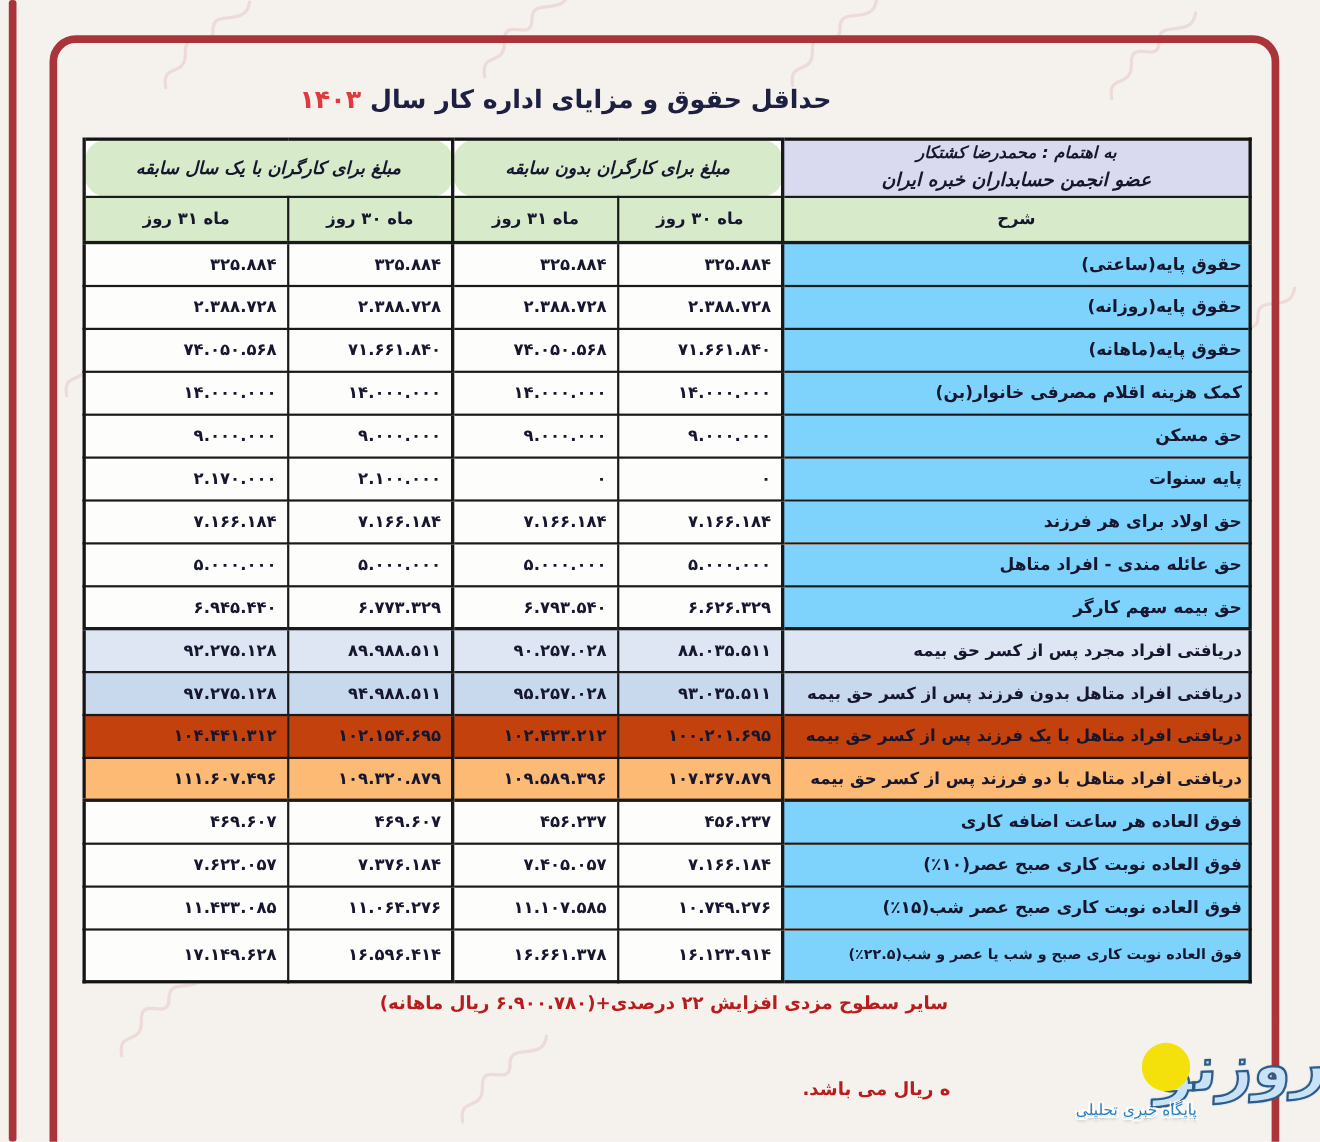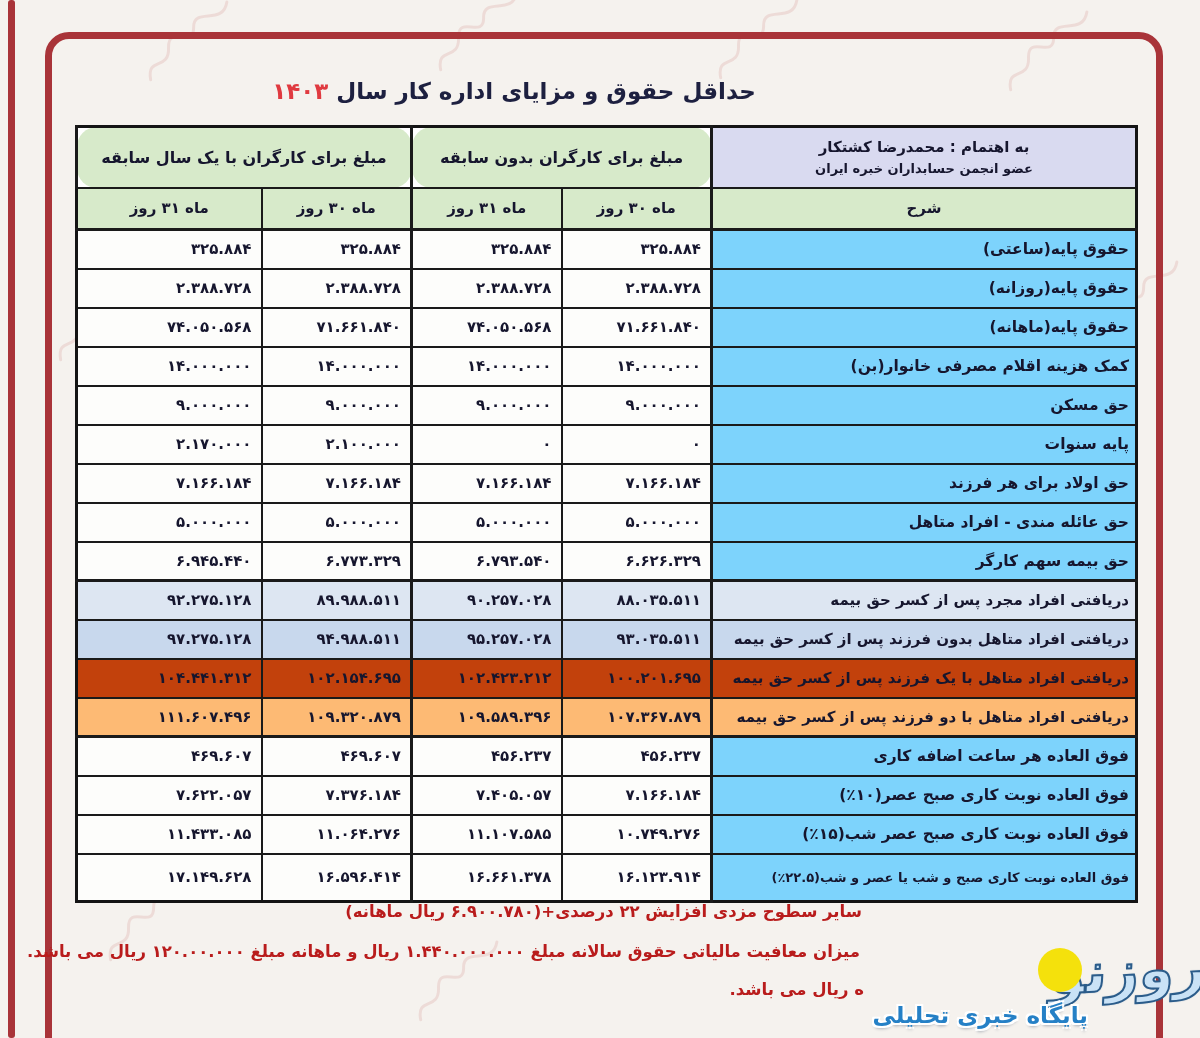--- a/index.html
+++ b/index.html
@@ -38,29 +38,29 @@
     direction:rtl;
   }
   col.c-desc  { width:425px; }
   col.c-n30   { width:150px; }
   col.c-n31   { width:150px; }
   col.c-e30   { width:150px; }
   col.c-e31   { width:185px; }
 
   th, td { border:2px solid #1a1a1a; color:#16162e; overflow:hidden; white-space:nowrap; }
 
-  tr.hrow1 { height:61px; }
+  tr.hrow1 { height:51px;font-style:italic; }
   tr.hrow2 { height:42px; }
   tr.drow  { height:39px; }
 
   th.author {
     background:#d9daf0; border-left-width:3px; text-align:center; vertical-align:middle;
     font-size:15px; font-weight:bold; line-height:1.55;
   }
-  th.author .sub { font-size:13px; display:block; }
+  th.author .sub { font-size:17px; display:block; }
   th.group { background:#d7eaca; text-align:center; font-size:16px; font-weight:bold; }
   th.group.sep { border-left-width:3px;border-radius:20px; }
   tr.hrow2 th { background:#d7eaca; font-size:15px; font-weight:bold; text-align:center; border-bottom-width:3px; }
   tr.hrow2 th.desc { border-left-width:3px; }
   tr.hrow2 th.gsep { border-left-width:3px; }
 
   td.c-label {
     border-left-width:3px; text-align:right; padding:0 6px 0 4px;
     font-size:15.5px; font-weight:bold; background:#7dd3fc;
   }
@@ -90,21 +90,21 @@
     position:absolute; right:-6px; top:-8px; font-size:56px; font-weight:bold;
     color:#c9e2f6; -webkit-text-stroke:2px #2b5c8a;
     text-shadow:0 0 2px #2b5c8a; transform:skewX(-6deg) rotate(-3deg);
     letter-spacing:2px;
   }
   .logo .circle {
     position:absolute; right:118px; top:2px; width:44px; height:44px;
     background:#f4e10c; border-radius:50%;
   }
   .logo .tag {
-    position:absolute; right:112px; top:56px; font-size:23px; font-weight:bold; color:#2580c6;
+    position:absolute; right:112px; top:56px; font-size:14px; font-weight:normal; color:#2580c6;
     text-shadow:-2px -2px 0 #fff, 2px -2px 0 #fff, -2px 2px 0 #fff, 2px 2px 0 #fff, 0 3px 3px rgba(40,60,90,.35);
     letter-spacing:.5px;
   }
 </style>
 </head>
 <body>
 
 <div class="page">
 
   <div class="wm" style="left:130px; top:20px;">
@@ -322,21 +322,20 @@
       <td class="c-label">فوق العاده نوبت کاری صبح و شب یا عصر و شب(۲۲.۵٪)</td>
       <td class="c-num">۱۶.۱۲۳.۹۱۴</td>
       <td class="c-num gsep">۱۶.۶۶۱.۳۷۸</td>
       <td class="c-num">۱۶.۵۹۶.۴۱۴</td>
       <td class="c-num">۱۷.۱۴۹.۶۲۸</td>
     </tr>
   </tbody>
     </table>
 
   <div class="footnote fn1">سایر سطوح مزدی افزایش ۲۲ درصدی+(۶.۹۰۰.۷۸۰ ریال ماهانه)</div>
-  <div class="footnote fn2">میزان معافیت مالیاتی حقوق سالانه مبلغ ۱.۴۴۰.۰۰۰.۰۰۰ ریال و ماهانه مبلغ ۱۲۰.۰۰.۰۰۰ ریال می باشد.</div>
   <div class="footnote fn3">ه ریال می باشد.</div>
 
   <div class="logo">
     <div class="word">روزنو</div>
     <div class="circle"></div>
     <div class="tag">پایگاه خبری تحلیلی</div>
   </div>
 
 </div>
 

